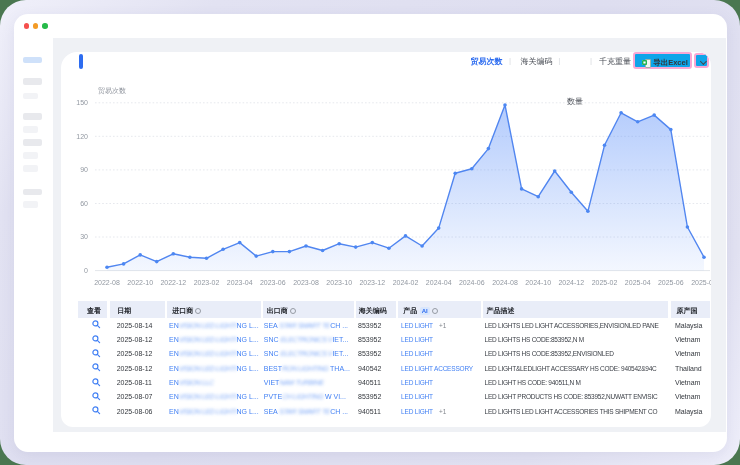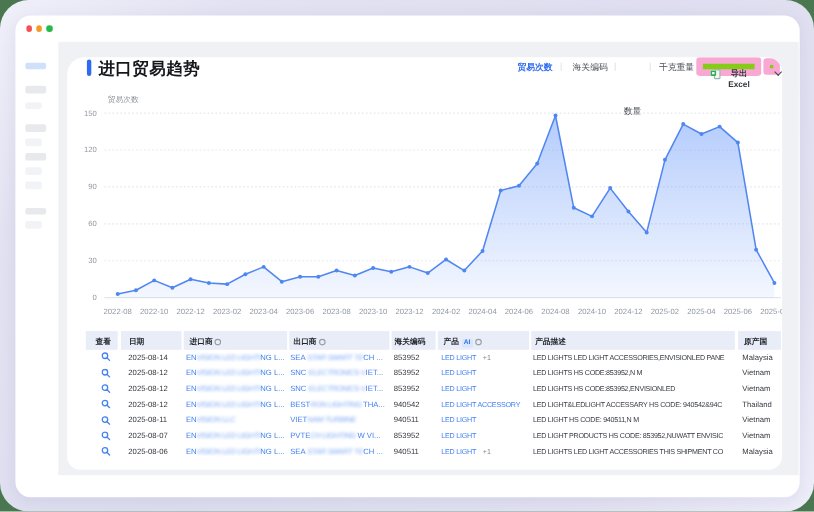--- a/index.html
+++ b/index.html
@@ -9,21 +9,21 @@
 .win{position:absolute;left:14px;top:14px;width:712.5px;height:437.5px;background:#fff;border-radius:14px;overflow:hidden;box-shadow:0 4px 14px rgba(90,90,150,0.10);}
 .dot{position:absolute;width:5.5px;height:5.5px;border-radius:50%;top:9px;}
 .sb{position:absolute;left:9.2px;width:18.8px;height:6.5px;border-radius:2px;}
 .main{position:absolute;left:39.4px;top:24.4px;width:673.1px;height:393.2px;background:#eff1f5;}
 .card{position:absolute;left:7.6px;top:14px;width:650px;height:375px;background:#fff;border-radius:16px 14px 12px 12px;overflow:hidden;}
 .hmark{position:absolute;left:18px;top:2px;width:3.6px;height:15px;border-radius:2px;background:#2d6cf0;}
 .htitle{position:absolute;left:28.5px;top:1px;font-size:15px;font-weight:bold;color:#15171c;letter-spacing:0.4px;}
 .tab{position:absolute;top:4px;font-size:8px;color:#494d55;}
 .tab.on{color:#2d6cf0;font-weight:bold;}
 .tsep{position:absolute;top:4px;font-size:8px;color:#d7dade;}
-.btn{position:absolute;border:6px solid #f9a8d4;border-radius:3px;background:#84cc16;text-align:center;}
+.btn{position:absolute;border:2px solid #f9a8d4;border-radius:3px;background:#0ea5e9;}
 .btn1{left:571.7px;top:0px;width:59.7px;height:16.5px;}
 .btn2{left:633.3px;top:0.5px;width:14.6px;height:15.5px;}
 .btxt{position:absolute;left:18.5px;top:4px;font-size:7.5px;font-weight:bold;color:#33373d;}
 .xlsico{position:absolute;left:7px;top:4px;width:8.5px;height:8.5px;}
 .xlsico:before{content:"";position:absolute;left:3.4px;top:0.6px;width:4.2px;height:7.2px;background:#f2f6f3;border:0.6px solid #9db3a6;border-radius:1px;}
 .xlsico:after{content:"";position:absolute;left:0;top:1.7px;width:5.2px;height:5.2px;background:#24b153;border-radius:1px;box-shadow:inset 0 0 0 1.4px #24b153,inset 0 0 0 2.6px #fff;}
 .chev{position:absolute;left:4px;top:4.5px;width:6px;height:6px;}
 .chev:before{content:"";position:absolute;left:0.8px;top:0px;width:3.8px;height:3.8px;border-right:1.1px solid #43484f;border-bottom:1.1px solid #43484f;transform:rotate(45deg);}
 .ulab{position:absolute;left:37px;top:33.5px;font-size:7px;color:#8d929b;}
 .chart{position:absolute;left:0;top:0;}
@@ -52,21 +52,20 @@
  <div class="sb" style="top:99px;background:#e8e9ed;"></div>
  <div class="sb" style="top:112px;width:15px;background:#f2f3f6;"></div>
  <div class="sb" style="top:125px;background:#e8e9ed;"></div>
  <div class="sb" style="top:138px;width:15px;background:#f2f3f6;"></div>
  <div class="sb" style="top:151px;width:15px;background:#f2f3f6;"></div>
  <div class="sb" style="top:174.5px;background:#e8e9ed;"></div>
  <div class="sb" style="top:187px;width:15px;background:#f2f3f6;"></div>
  <div class="main">
  <div class="card">
   <div class="hmark"></div>
-  <div class="htitle">进口贸易趋势</div>
   <div class="tab on" style="left:409.4px;">贸易次数</div>
   <div class="tsep" style="left:448px;">|</div>
   <div class="tab" style="left:459.5px;">海关编码</div>
   <div class="tsep" style="left:497.2px;">|</div>
   <div class="tab" style="left:506px;margin-top:40px;">数量</div>
   <div class="tsep" style="left:529px;">|</div>
   <div class="tab" style="left:538px;">千克重量</div>
   <div class="btn btn1">
             <i class="xlsico"></i>
             <span class="btxt">导出Excel</span>

